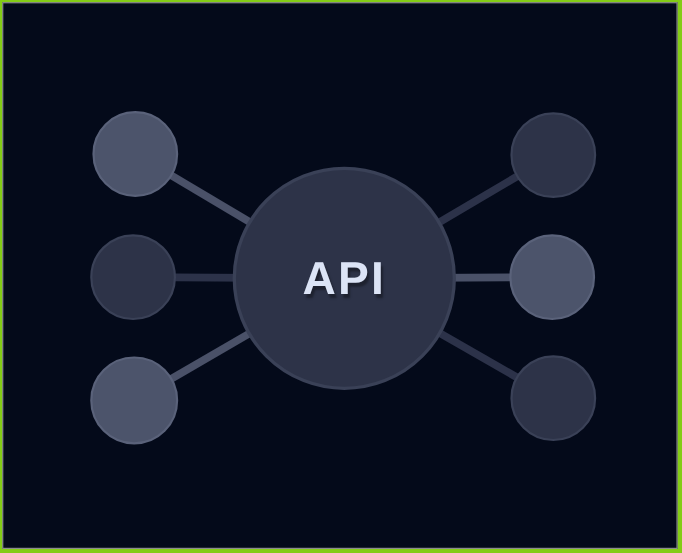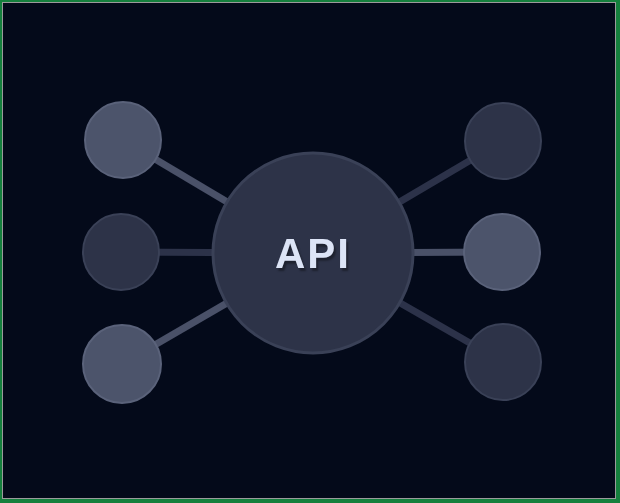--- a/index.html
+++ b/index.html
@@ -8,21 +8,21 @@
     width: 620px;
     height: 503px;
     background: #ffffff;
     font-family: "Liberation Sans", sans-serif;
     overflow: hidden;
   }
   .page {
     position: relative;
     width: 620px;
     height: 503px;
-    background: #15803d;
+    background: #84cc16;
   }
   .canvas {
     position: absolute;
     left: 2px;
     top: 2px;
     width: 614px;
     height: 497px;
     box-sizing: border-box;
     border: 1px solid #9b9b9b;
     background: #040a1a;

